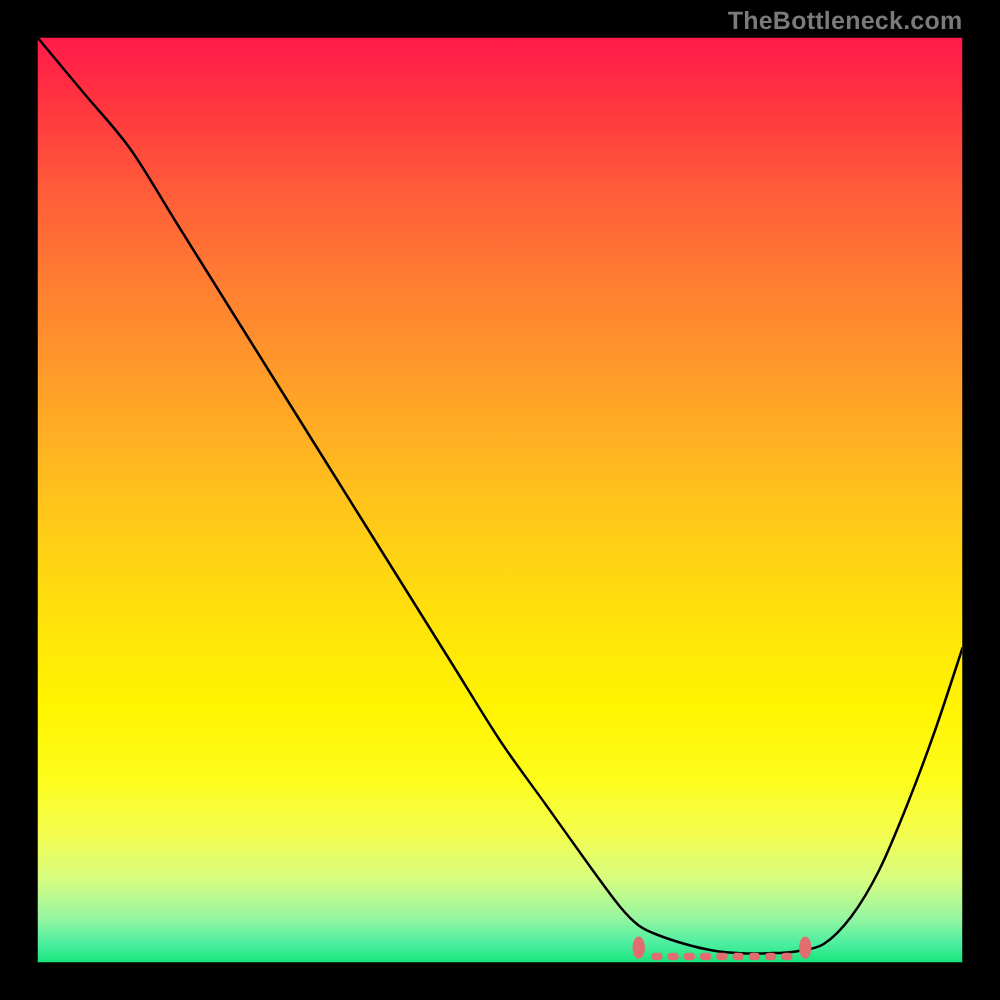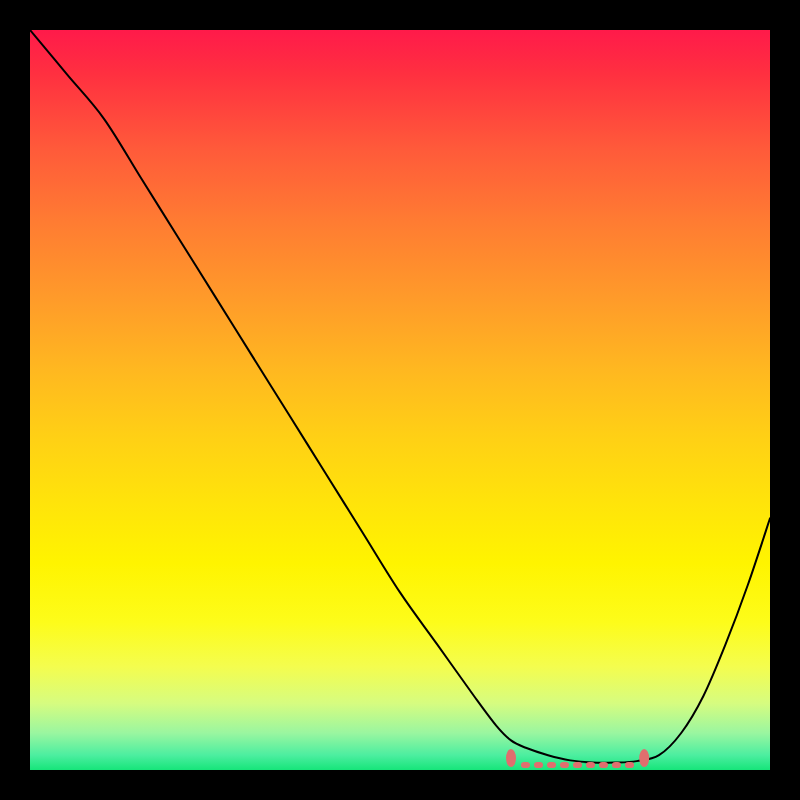--- a/index.html
+++ b/index.html
@@ -69,20 +69,21 @@
     font-weight: bold;
     color: #7a7a7a;
     letter-spacing: 0.2px;
     user-select: none;
   }
 </style>
 </head>
 <body>
 
 <div class="frame">
+  <div class="watermark">TheBottleneck.com</div>
 
   <div class="plot-area">
     <div class="gradient-bg"></div>
 
     <svg class="curve-svg" viewBox="0 0 740 740" preserveAspectRatio="none">
       <path id="curve-path" class="curve-path" d="M 0.00 0.00 C 6.17 7.40, 24.67 29.60, 37.00 44.40 C 49.33 59.20, 61.67 71.53, 74.00 88.80 C 86.33 106.07, 98.67 128.27, 111.00 148.00 C 123.33 167.73, 135.67 187.47, 148.00 207.20 C 160.33 226.93, 172.67 246.67, 185.00 266.40 C 197.33 286.13, 209.67 305.87, 222.00 325.60 C 234.33 345.33, 246.67 365.07, 259.00 384.80 C 271.33 404.53, 283.67 424.27, 296.00 444.00 C 308.33 463.73, 320.67 483.47, 333.00 503.20 C 345.33 522.93, 357.67 543.90, 370.00 562.40 C 382.33 580.90, 394.67 596.93, 407.00 614.20 C 419.33 631.47, 434.13 652.43, 444.00 666.00 C 453.87 679.57, 460.03 688.20, 466.20 695.60 C 472.37 703.00, 476.07 706.70, 481.00 710.40 C 485.93 714.10, 489.63 715.33, 495.80 717.80 C 501.97 720.27, 510.60 723.10, 518.00 725.20 C 525.40 727.30, 532.80 729.15, 540.20 730.38 C 547.60 731.61, 555.00 732.23, 562.40 732.60 C 569.80 732.97, 577.20 732.85, 584.60 732.60 C 592.00 732.35, 599.40 732.35, 606.80 731.12 C 614.20 729.89, 621.60 729.89, 629.00 725.20 C 636.40 720.51, 643.80 712.87, 651.20 703.00 C 658.60 693.13, 666.00 680.80, 673.40 666.00 C 680.80 651.20, 688.20 632.70, 695.60 614.20 C 703.00 595.70, 710.40 575.97, 717.80 555.00 C 725.20 534.03, 736.30 499.50, 740.00 488.40"></path>
       <g id="marker-group">
           <ellipse cx="481.00" cy="728.12" rx="5" ry="9" class="marker"></ellipse>
           <ellipse cx="614.20" cy="728.12" rx="5" ry="9" class="marker"></ellipse>
           <rect x="491.00" y="732.12" width="9" height="6" rx="3" class="marker-pill"></rect>

